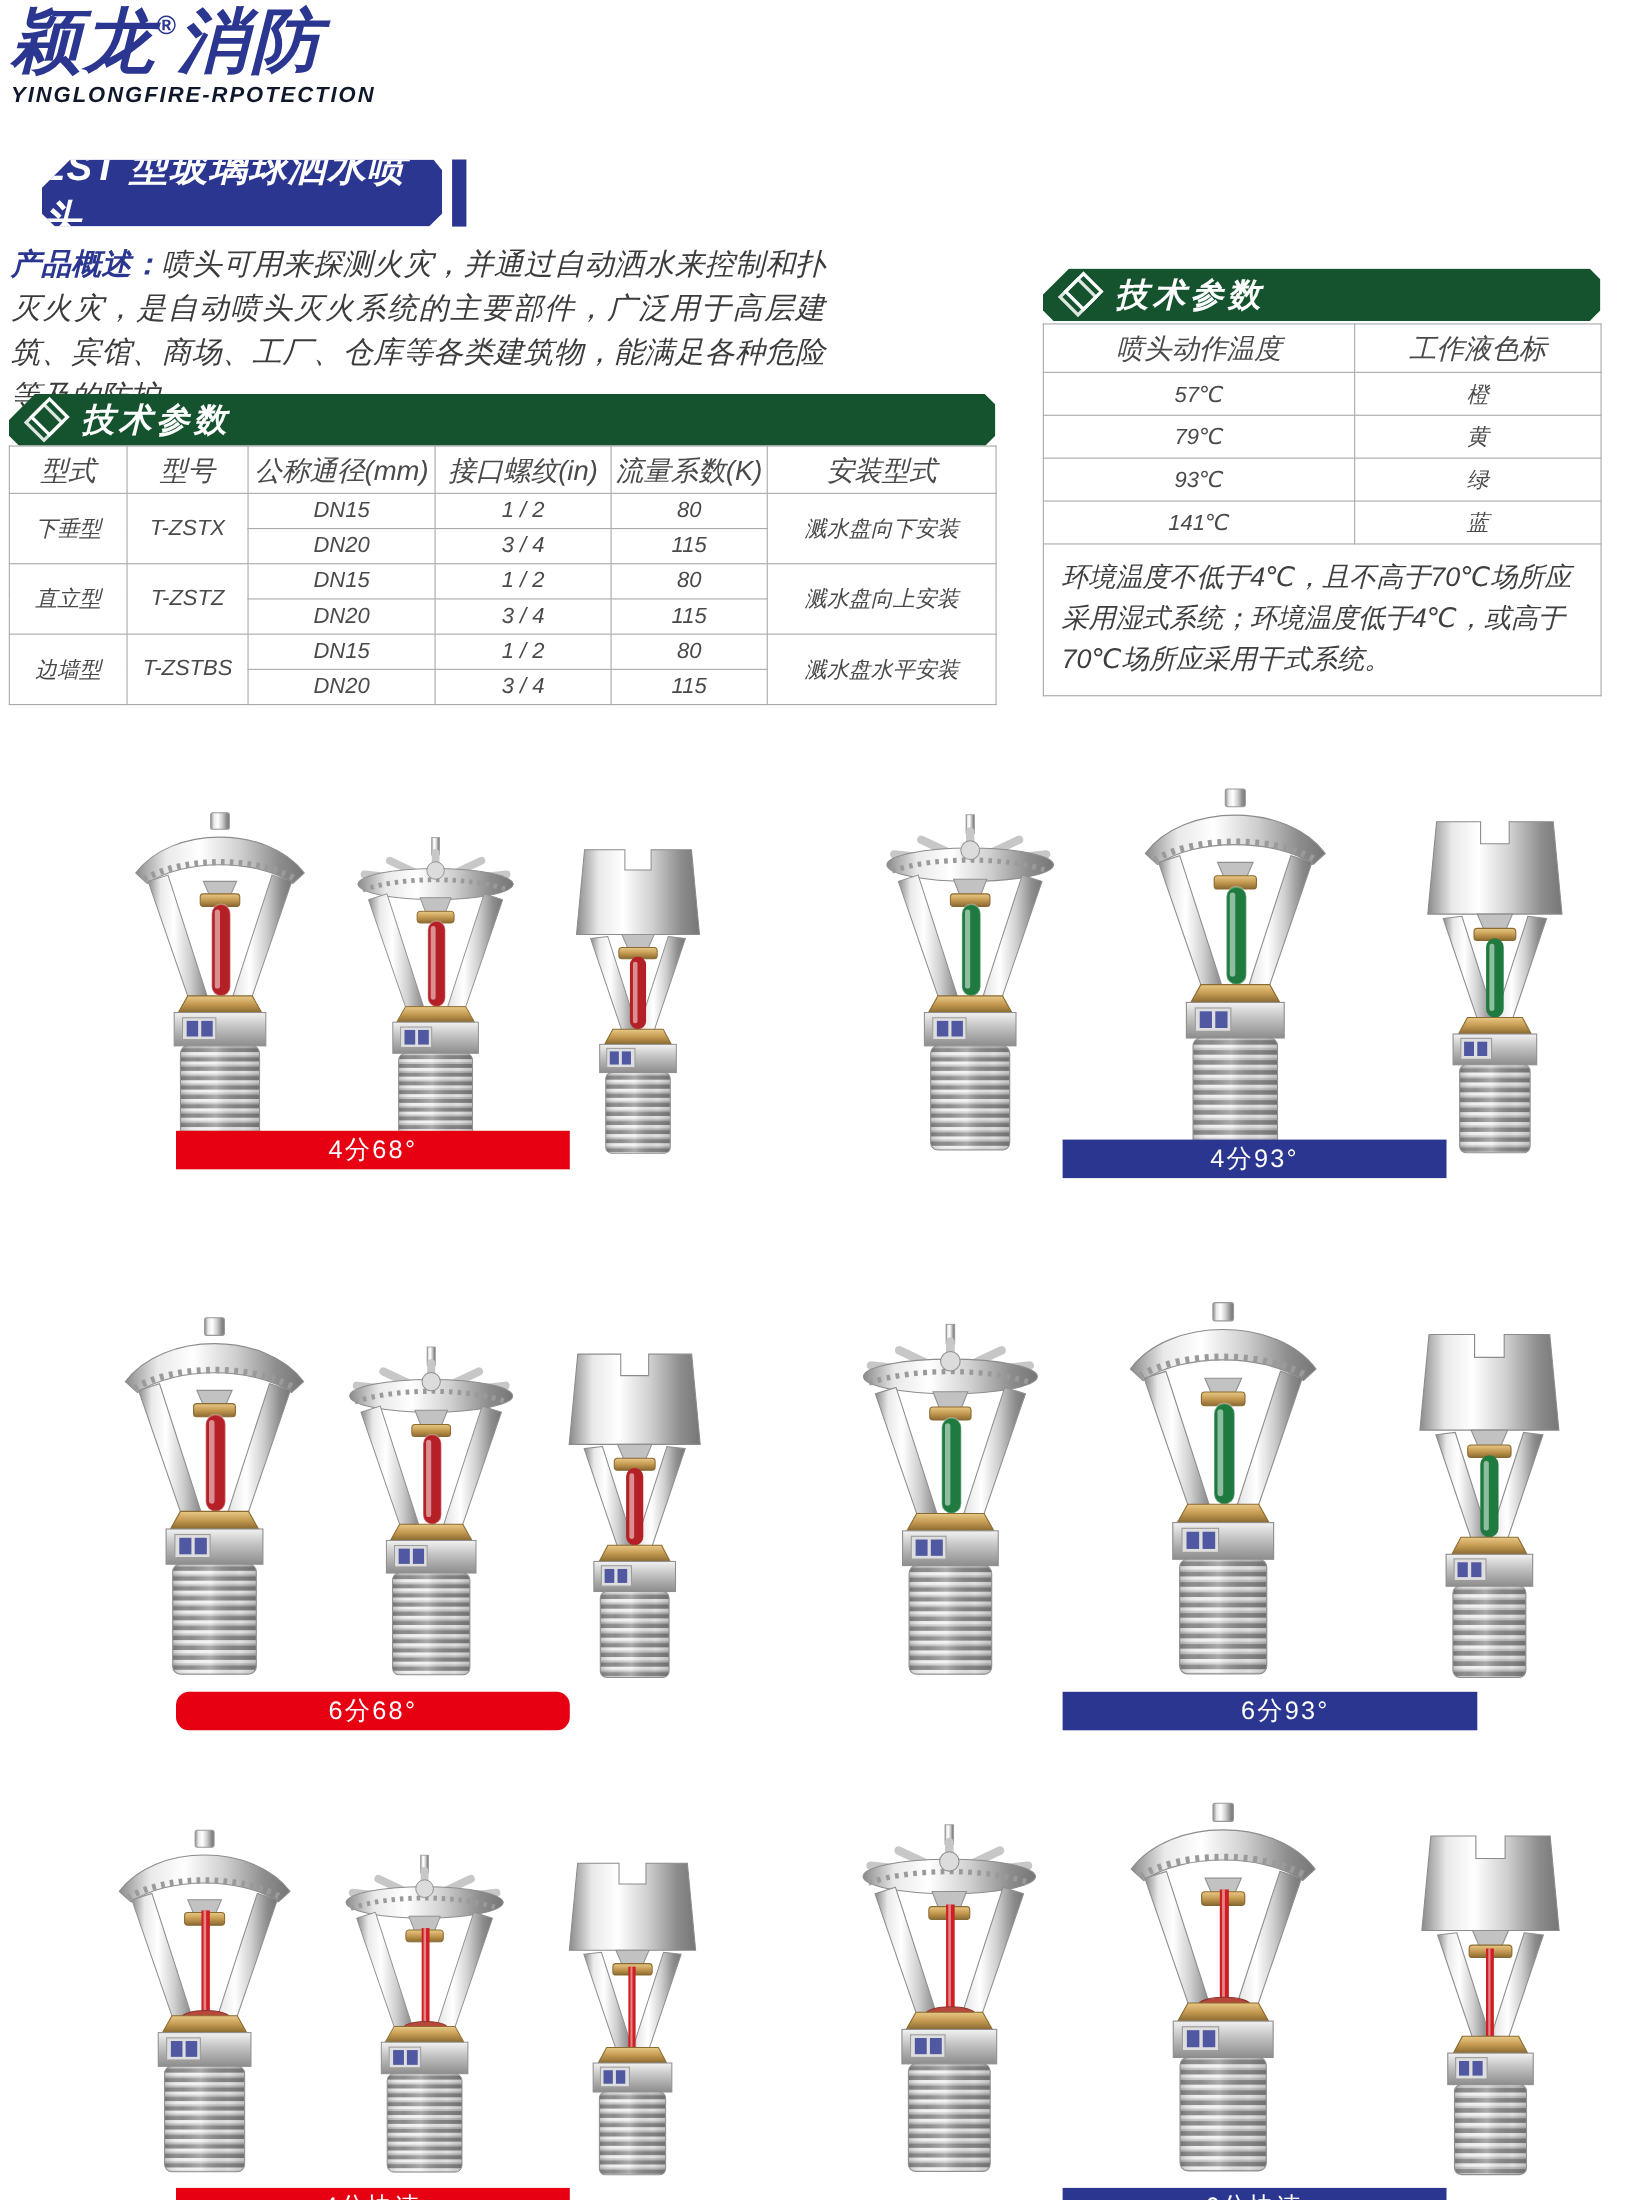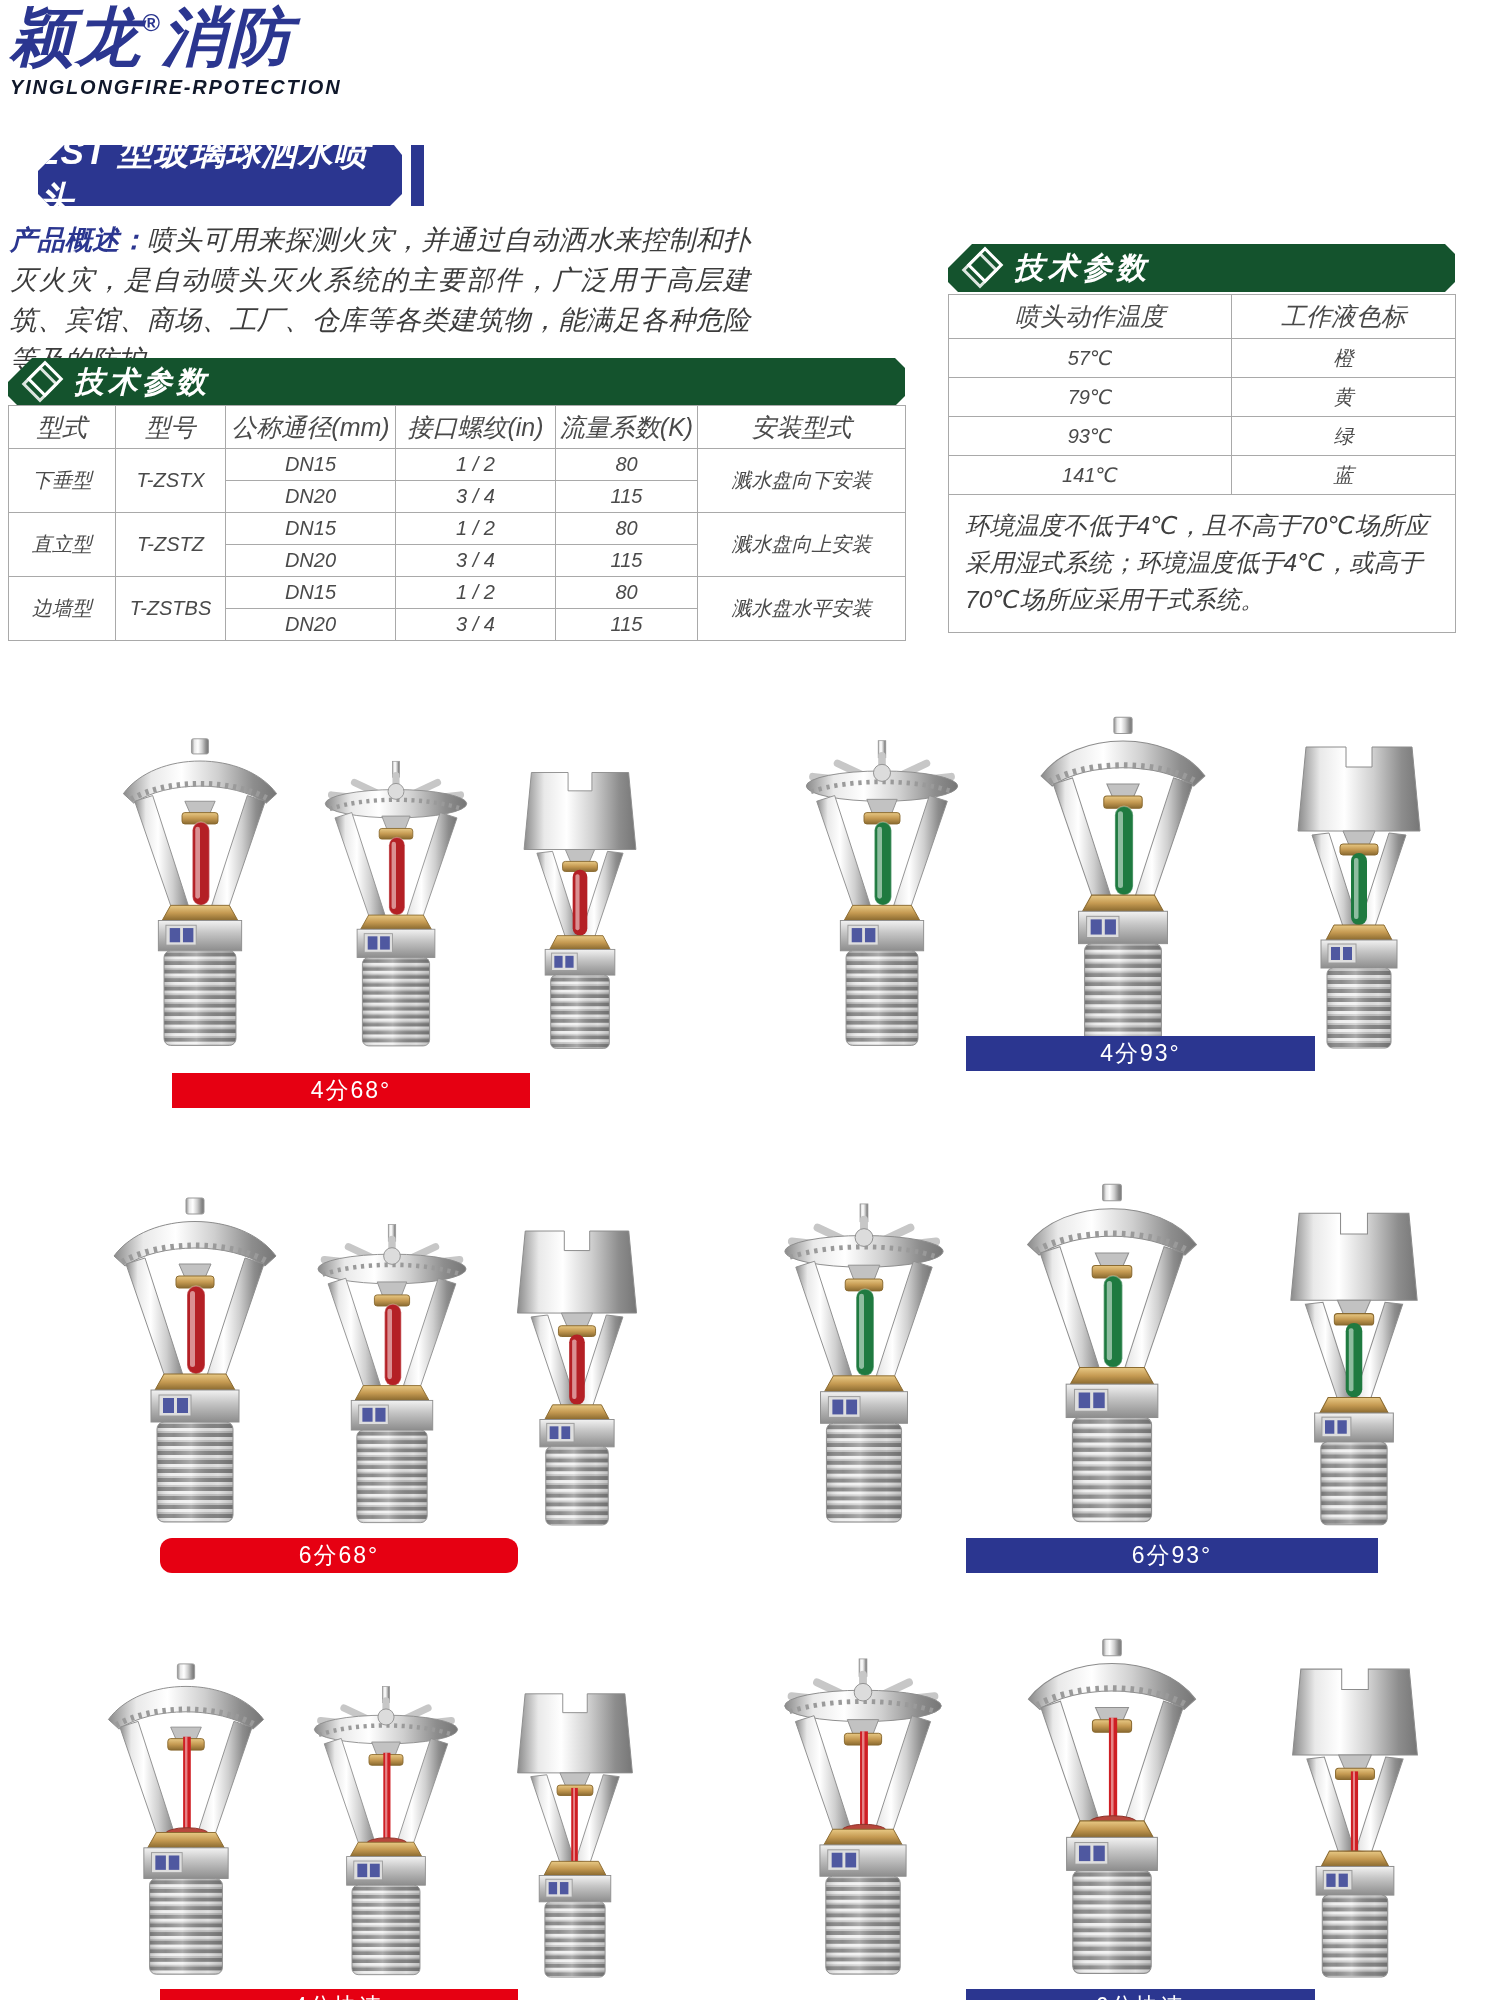--- a/index.html
+++ b/index.html
@@ -55,24 +55,24 @@
   .bar-spec{left:8px;top:358px;width:897px;}
   .bar-temp{left:948px;top:244px;width:507px;}
 
   
   .pgroup{position:absolute;display:flex;justify-content:space-between;align-items:flex-end;}
   .pgroup svg{display:block;}
   .plabel{
     position:absolute;height:35px;color:#fff;font-size:23px;letter-spacing:2px;
     display:flex;align-items:center;justify-content:center;
   }
-  .pl0{left:160px;top:1073px;width:358px;margin-left:12px;}
+  .pl0{left:160px;top:1028px;width:358px;}
   .pl1{left:966px;top:1036px;width:349px;}
   .pl2{left:160px;top:1538px;width:358px;}
-  .pl3{left:966px;top:1538px;width:412px;}
+  .pl3{left:966px;top:1538px;width:349px;padding-left:28px;}
   .pl4{left:160px;top:1989px;width:358px;}
   .pl5{left:966px;top:1989px;width:349px;}
 </style>
 </head>
 <body>
 
 <svg width="0" height="0" style="position:absolute" aria-hidden="true">
   <defs>
     <linearGradient id="gChromeH" x1="0" y1="0" x2="1" y2="0">
       <stop offset="0" stop-color="#8a8a8a"></stop>

